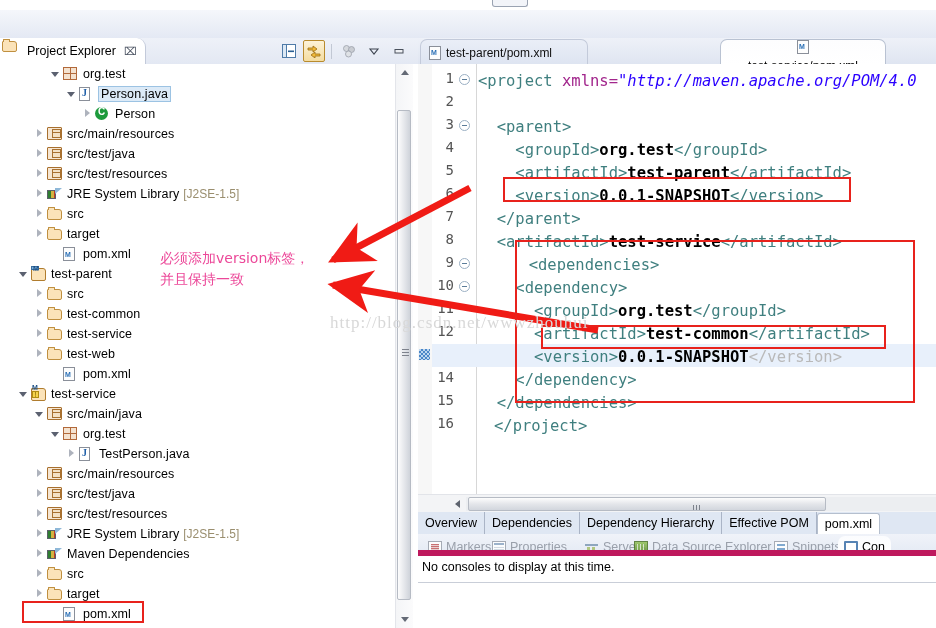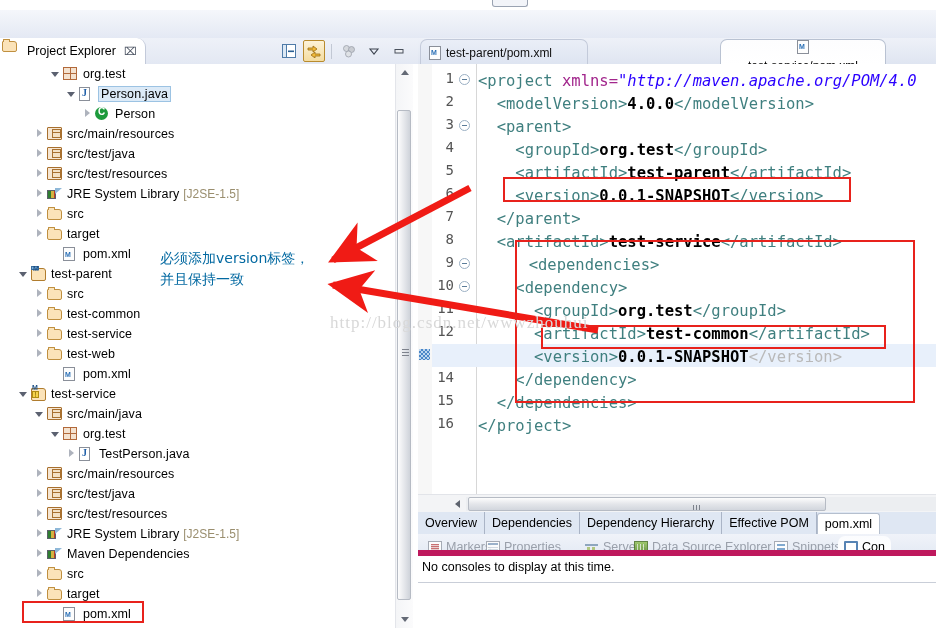--- a/index.html
+++ b/index.html
@@ -113,21 +113,21 @@
     border-bottom:5px solid #646a76;display:block;}
   .sb-dn i{border-left:4px solid transparent;border-right:4px solid transparent;
     border-top:5px solid #646a76;display:block;}
   .sb-thumb{position:absolute;left:1px;width:14px;
     background:linear-gradient(to right,#fdfdfd,#e6e8ec,#cfd3da);
     border:1px solid #b6bbc4;box-sizing:border-box;border-radius:2px;}
   .sb-grip{position:absolute;left:4px;width:7px;height:7px;
     background:repeating-linear-gradient(to bottom,#7d828c 0 1px,transparent 1px 3px);}
 
   
-  .anno{position:absolute;color:#0369a1;font-size:14px;line-height:21px;
+  .anno{position:absolute;color:#ec4899;font-size:14px;line-height:21px;
     font-family:"DejaVu Sans", sans-serif;white-space:nowrap;}
   .wm{position:absolute;color:#d8d8d8;font-size:17px;
     font-family:"Liberation Serif",serif;letter-spacing:1px;white-space:nowrap;}
 
   
   .ed{position:absolute;left:418px;top:38px;width:518px;height:590px;background:#bef264;}
   .ed-tabrow{position:absolute;left:0;top:0;width:518px;height:26px;
     background:linear-gradient(to bottom,#eef1f8,#dfe5f1);}
   .ed-tab{position:absolute;top:1px;height:25px;display:flex;align-items:center;
     gap:5px;padding:0 8px;font-size:12px;white-space:nowrap;
@@ -540,35 +540,34 @@
           <div class="ln" style="top: 282px;">13</div>
           <div class="ln" style="top: 305px;">14</div>
           <div class="ln" style="top: 328px;">15</div>
           <div class="ln" style="top: 351px;">16</div>
         </div>
       <div id="hl-layer">
           <div class="hl-row" style="top: 280px;"></div>
         </div>
       <div class="code" id="code">
           <div class="cl" style="top: 6px;"><span class="t-tag">&lt;project </span><span class="t-attr">xmlns=</span><span class="t-val">"http://maven.apache.org/POM/4.0</span></div>
-          <div class="cl" style="top: 29px;"><span class="t-tag">  &lt;modelVersion&gt;</span><span class="t-txt">4.0.0</span><span class="t-tag">&lt;/modelVersion&gt;</span></div>
           <div class="cl" style="top: 52px;"><span class="t-tag">  &lt;parent&gt;</span></div>
           <div class="cl" style="top: 75px;"><span class="t-tag">    &lt;groupId&gt;</span><span class="t-txt">org.test</span><span class="t-tag">&lt;/groupId&gt;</span></div>
           <div class="cl" style="top: 98px;"><span class="t-tag">    &lt;artifactId&gt;</span><span class="t-txt">test-parent</span><span class="t-tag">&lt;/artifactId&gt;</span></div>
           <div class="cl" style="top: 121px;"><span class="t-tag">    &lt;version&gt;</span><span class="t-txt">0.0.1-SNAPSHOT</span><span class="t-tag">&lt;/version&gt;</span></div>
           <div class="cl" style="top: 167px;"><span class="t-tag">  &lt;artifactId&gt;</span><span class="t-txt">test-service</span><span class="t-tag">&lt;/artifactId&gt;</span></div>
           <div class="cl" style="top: 144px;"><span class="t-tag">  &lt;/parent&gt;</span></div>
           <div class="cl" style="top: 190px; margin-left: 32px;"><span class="t-tag">  &lt;dependencies&gt;</span></div>
           <div class="cl" style="top: 213px;"><span class="t-tag">    &lt;dependency&gt;</span></div>
           <div class="cl" style="top: 236px;"><span class="t-tag">      &lt;groupId&gt;</span><span class="t-txt">org.test</span><span class="t-tag">&lt;/groupId&gt;</span></div>
           <div class="cl" style="top: 259px;"><span class="t-tag">      &lt;artifactId&gt;</span><span class="t-txt">test-common</span><span class="t-tag">&lt;/artifactId&gt;</span></div>
           <div class="cl" style="top: 282px;"><span class="t-tag">      &lt;version&gt;</span><span class="t-txt">0.0.1-SNAPSHOT</span><span class="t-dim">&lt;/version&gt;</span></div>
           <div class="cl" style="top: 305px;"><span class="t-tag">    &lt;/dependency&gt;</span></div>
           <div class="cl" style="top: 328px;"><span class="t-tag">  &lt;/dependencies&gt;</span></div>
-          <div class="cl" style="top: 351px;"><span class="t-tag">&lt;/project&gt;</span></div>
+          <div class="cl" style="top: 351px; padding-left: 16px;"><span class="t-tag">&lt;/project&gt;</span></div>
         </div>
 
     </div>
 
     <div class="ed-hsb">
       <div class="hsb-left">
           <i></i>
         </div>
       <div class="hsb-track"></div>
       <div class="hsb-thumb">
@@ -583,21 +582,21 @@
         <div class="ftab">Effective POM</div>
         <div class="ftab act">pom.xml</div>
       </div>
 
     <div class="bot">
       <div class="bot-tabrow" id="bot-tabs">
           <div class="btab" style="left: 4px;">
             <span class="bi bi-markers"></span>
             <span>Markers</span>
           </div>
-          <div class="btab" style="left: 62px; text-decoration: underline;">
+          <div class="btab" style="left: 68px; text-decoration: underline;">
             <span class="bi bi-props"></span>
             <span>Properties</span>
           </div>
           <div class="btab" style="left: 161px;">
             <span class="bi bi-servers"></span>
             <span>Servers</span>
           </div>
           <div class="btab" style="left: 210px;">
             <span class="bi bi-ds"></span>
             <span>Data Source Explorer</span>

